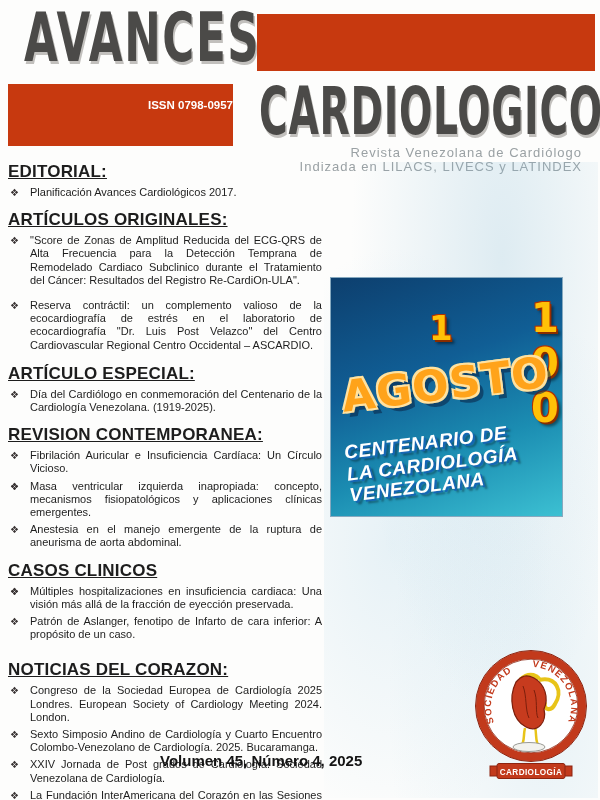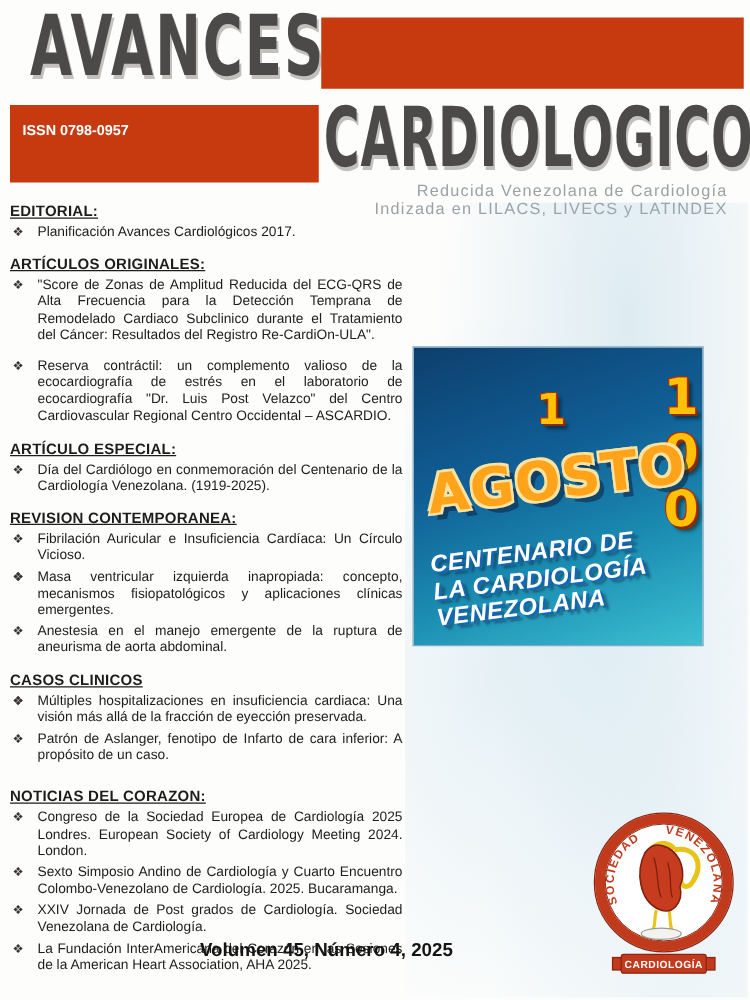--- a/index.html
+++ b/index.html
@@ -5,33 +5,33 @@
   html,body{margin:0;padding:0;}
   body{font-family:"Liberation Sans","DejaVu Sans",sans-serif;background:#888;}
   .page{position:relative;width:600px;height:800px;background:#fdfdfc;overflow:hidden;margin:0 auto;}
 
   
   .title1{position:absolute;left:24px;top:2px;font-family:"DejaVu Sans",sans-serif;
     font-weight:900;font-size:56px;line-height:60px;color:#4b4a48;letter-spacing:2px;
     transform:scale(.78,1.2);transform-origin:left top;
     text-shadow:2px 3px 0 #c2c0bd;white-space:nowrap;}
   .red-rect{position:absolute;left:257px;top:14px;width:338px;height:57px;background:#c7390f;}
-  .issn-band{position:absolute;left:8px;top:84px;width:247px;height:62px;background:#c7390f;
-    color:#ffffff;font-weight:bold;font-size:11.5px;line-height:15px;padding:14px 0 0 10px;box-sizing:border-box;}
+  .issn-band{position:absolute;left:8px;top:84px;width:225px;height:62px;background:#c7390f;
+    color:#ffffff;font-weight:bold;font-size:11.5px;line-height:15px;padding:14px 0 0 10px;box-sizing:border-box;text-align:right;}
   .title2{position:absolute;left:259px;top:76px;font-family:"DejaVu Sans",sans-serif;
     font-weight:900;font-size:56px;line-height:60px;color:#4b4a48;letter-spacing:1px;
     transform:scale(.70,1.18);transform-origin:left top;
     text-shadow:2px 3px 0 #c2c0bd;white-space:nowrap;}
   .subtitle{position:absolute;right:18px;top:146px;width:320px;text-align:right;
     color:#9aa1a4;font-size:13px;line-height:14px;letter-spacing:1px;}
 
   
   .toc{position:absolute;left:8px;top:162px;width:314px;color:#1d1d1d;}
   .sec{margin-bottom:11px;}
-  .sec-h{font-size:12px;font-weight:bold;text-decoration:underline;margin-bottom:4px;letter-spacing:.2px;}
+  .sec-h{font-size:17px;font-weight:bold;text-decoration:underline;margin-bottom:4px;letter-spacing:.2px;}
   .item{position:relative;padding-left:22px;margin-bottom:4px;font-size:11px;line-height:13.2px;text-align:justify;}
   .bullet{position:absolute;left:2px;top:0;font-size:10px;color:#3a3434;}
   .sec.orig .item{margin-bottom:12px;}
   .sec.gap-before{margin-top:19px;}
 
   
   .right-bg{position:absolute;left:324px;top:162px;width:274px;height:636px;
     background:
       radial-gradient(ellipse at 65% 15%, rgba(140,190,215,.28), rgba(255,255,255,0) 60%),
       radial-gradient(ellipse at 25% 60%, rgba(150,200,225,.22), rgba(255,255,255,0) 55%),
@@ -68,21 +68,21 @@
 
 <div class="page">
 
   <div class="title1">AVANCES</div>
   <div class="red-rect"></div>
   <div class="issn-band">
     <div>ISSN 0798-0957</div>
   </div>
   <div class="title2">CARDIOLOGICOS</div>
   <div class="subtitle">
-    <div>Reducida Venezolana de Cardiología</div>
+    <div>Revista Venezolana de Cardiólogo</div>
     <div>Indizada en LILACS, LIVECS y LATINDEX</div>
   </div>
 
   <div class="right-bg"></div>
 
   <div class="toc">
 
     <div class="sec">
       <div class="sec-h">EDITORIAL:</div>
       <div class="item">

